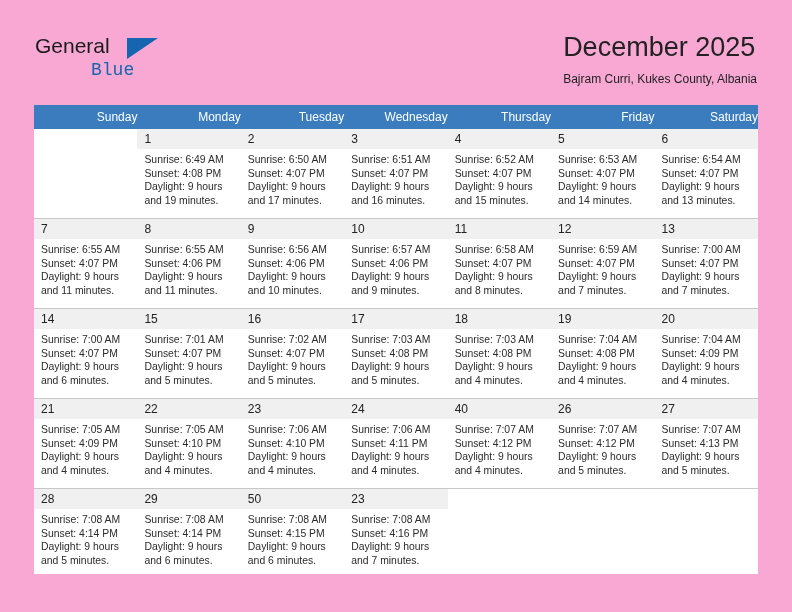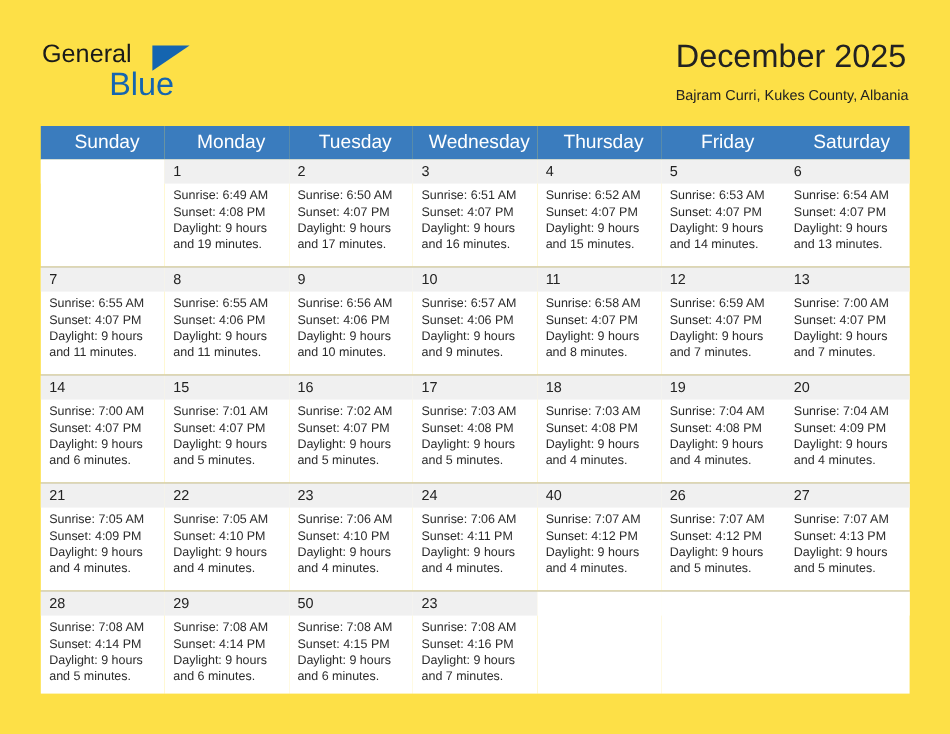--- a/index.html
+++ b/index.html
@@ -5,21 +5,21 @@
   * { box-sizing: border-box; }
   html, body {
     margin: 0; padding: 0;
     width: 792px; height: 612px;
     background: #ffffff;
     font-family: "Liberation Sans", sans-serif;
   }
   #page {
     position: relative;
     width: 792px; height: 612px;
-    background: #fde047;
+    background: #f9a8d4;
     overflow: hidden;
   }
 
   
   .header {
     position: absolute;
     left: 0; top: 0;
     width: 792px;
     height: 100px;
   }
@@ -40,24 +40,24 @@
   .logo-tri {
     position: absolute;
     left: 92px; top: 4px;
     width: 0; height: 0;
     border-left: 31px solid #1565b0;
     border-bottom: 21px solid transparent;
   }
   .logo-blue {
     position: absolute;
     left: 56px; top: 24px;
-    font-size: 27px;
+    font-size: 18px;
     color: #1565b0;
     line-height: 24px;
-    font-family: Liberation Sans, sans-serif;
+    font-family: Liberation Mono, monospace;
   }
 
   .title-block {
     position: absolute;
     right: 35px; top: 30px;
     text-align: left;
   }
   .cal-title {
     font-size: 27px;
     color: #222222;
@@ -76,23 +76,23 @@
   .cal {
     position: absolute;
     left: 34px; top: 105px;
     width: 724px;
     border-collapse: collapse;
     table-layout: fixed;
   }
   .cal th {
     background: #3a7cbe;
     color: #ffffff;
-    font-size: 16px;
+    font-size: 12px;
     font-weight: normal;
-    text-align: center;
+    text-align: right;
     padding: 5px 0 5px 7px;
     height: 20px;
     border: none;
   }
   .cal td {
     vertical-align: top;
     padding: 0;
     width: 103.43px;
     border: none;
   }

